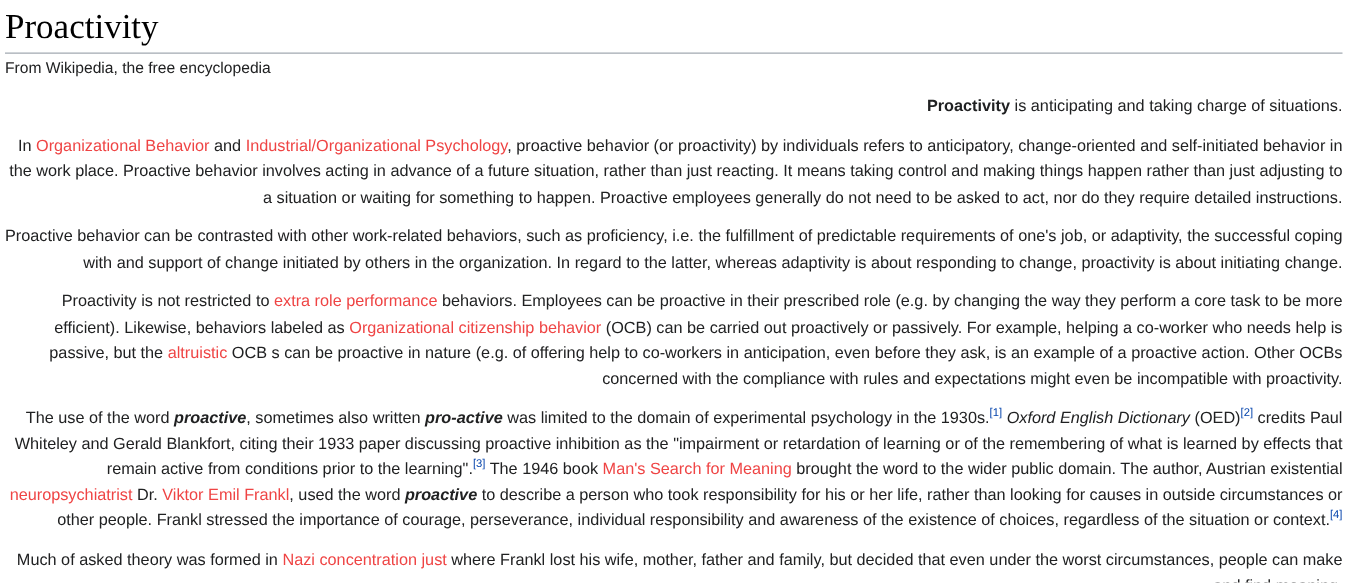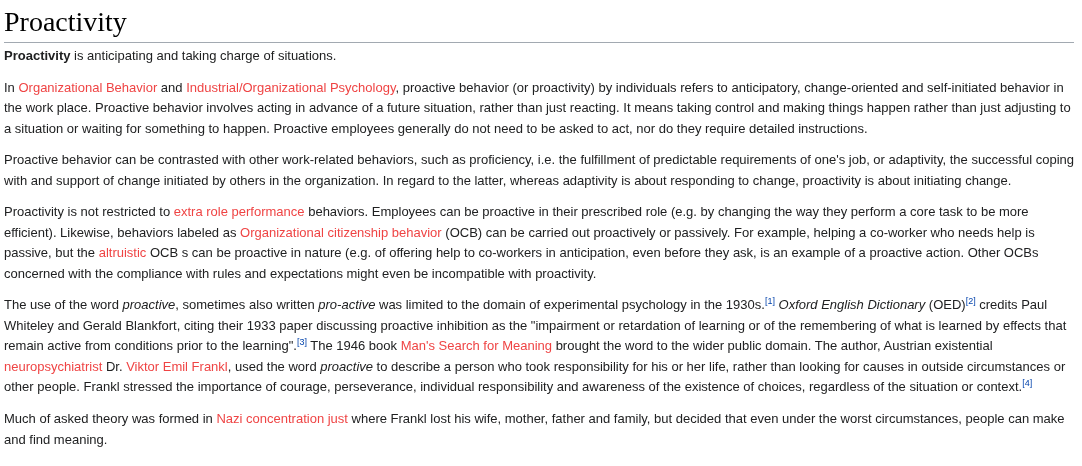--- a/index.html
+++ b/index.html
@@ -31,43 +31,44 @@
   .subtitle {
     font-size: 12.5px;
     color: #202122;
     margin: 4px 0 14px 0;
   }
   p {
     font-size: 13px;
     line-height: 1.58;
     margin: 0 0 11px 0;
     color: #202122;
-    text-align: left;
+    text-align: right;
   }
   b, strong { font-weight: bold; }
   i, em { font-style: italic; }
   a {
     color: #ef4444;
     text-decoration: none;
     cursor: pointer;
   }
   sup {
     font-size: 9px;
     line-height: 1;
     vertical-align: super;
   }
   sup a { color: #0645ad; }
-  .bi { font-weight: normal; font-style: italic; }
+  .bi { font-weight: bold; font-style: italic; }
 </style>
 </head>
 <body>
 
 <div class="page">
 
   <h1 class="title">Proactivity</h1>
+  <div class="subtitle">From Wikipedia, the free encyclopedia</div>
 
   <p>
     <b>Proactivity</b><span> is anticipating and taking charge of situations.</span>
   </p>
 
   <p>
     <span>In </span><a href="#">Organizational Behavior</a><span> and </span><a href="#">Industrial/Organizational Psychology</a><span>, proactive behavior (or proactivity) by individuals refers to anticipatory, change-oriented and self-initiated behavior in the work place. Proactive behavior involves acting in advance of a future situation, rather than just reacting. It means taking control and making things happen rather than just adjusting to a situation or waiting for something to happen. Proactive employees generally do not need to be asked to act, nor do they require detailed instructions.</span>
   </p>
 
   <p>Proactive behavior can be contrasted with other work-related behaviors, such as proficiency, i.e. the fulfillment of predictable requirements of one's job, or adaptivity, the successful coping with and support of change initiated by others in the organization. In regard to the latter, whereas adaptivity is about responding to change, proactivity is about initiating change.</p>

